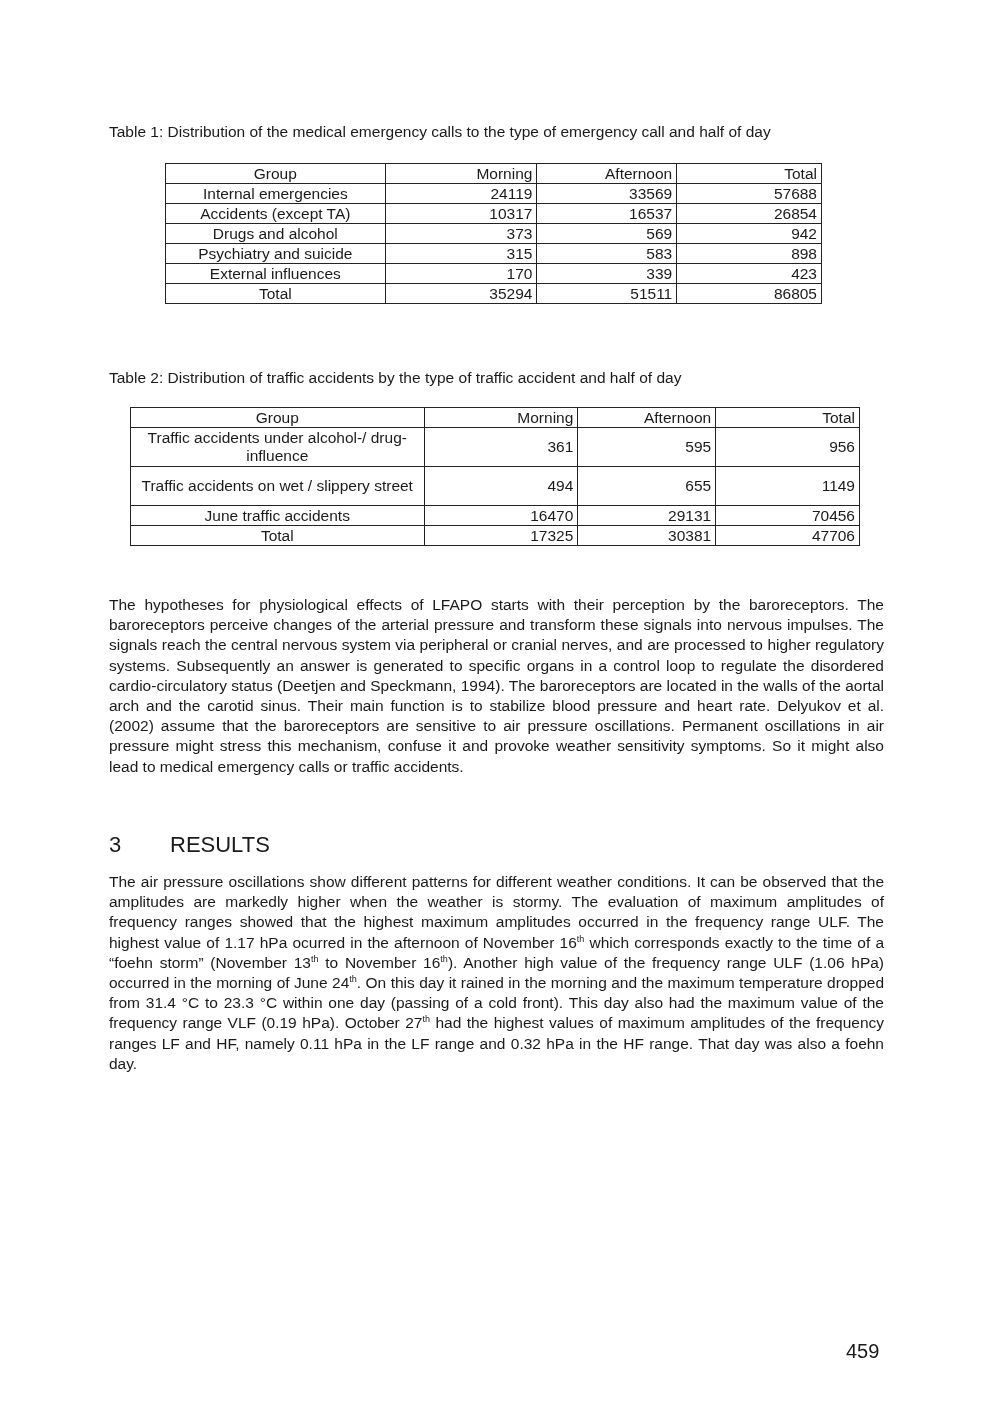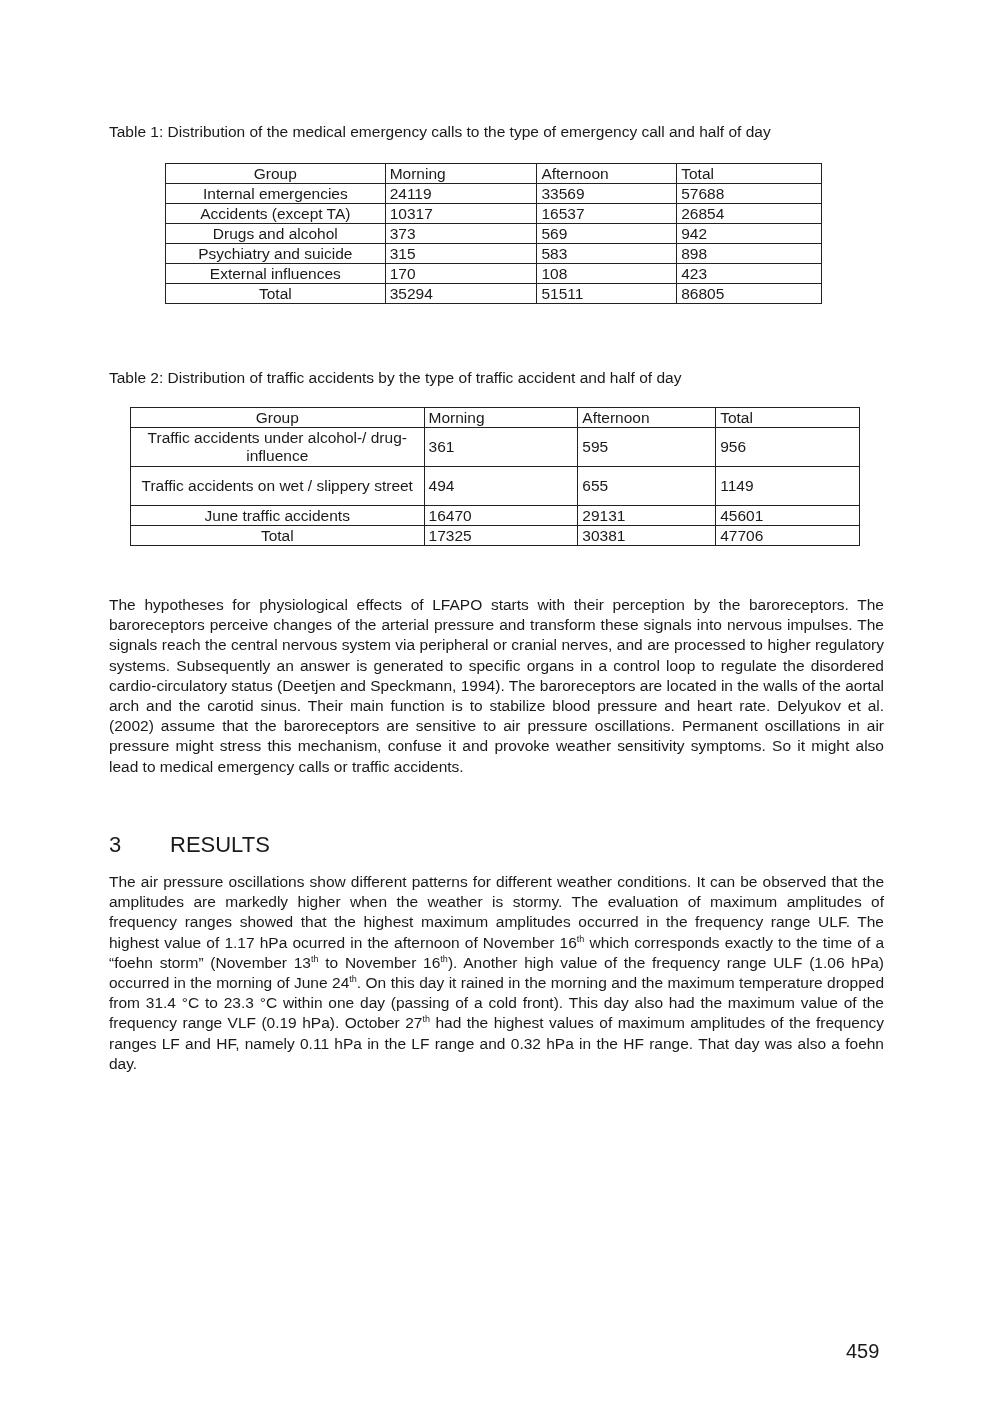--- a/index.html
+++ b/index.html
@@ -2,21 +2,21 @@
 <html><head>
   <meta charset="utf-8">
   <style>
     html, body { margin: 0; padding: 0; background: #ffffff; }
     body { width: 1000px; height: 1427px; position: relative; overflow: hidden;
            font-family: "Liberation Sans", sans-serif; color: #1a1a1a; }
     .abs { position: absolute; }
     .caption { font-size: 15.5px; white-space: nowrap; }
     table { position: absolute; border-collapse: collapse; font-size: 15.5px; }
     td { border: 1.2px solid #222; padding: 0 4px; line-height: 18px; vertical-align: middle; text-align: center; }
-    td.num { text-align: left; }
+    td.num { text-align: right; }
     #t1 { left: 165px; top: 163px; width: 657px; }
     #t1 td { height: 19px; line-height: 19px; }
     #t1 col.c0 { width: 220px; } #t1 col.c1 { width: 152px; } #t1 col.c2 { width: 140px; } #t1 col.c3 { width: 145px; }
     #t2 { left: 130px; top: 407px; width: 730px; }
     #t2 td { height: 19px; }
     #t2 col.c0 { width: 294px; } #t2 col.c1 { width: 154px; } #t2 col.c2 { width: 138px; } #t2 col.c3 { width: 144px; }
     #t2 tr.tall td { height: 38px; }
     .para { position: absolute; left: 109px; width: 775px; font-size: 15.5px;
             line-height: 20.2px; text-align: justify; }
     .heading { position: absolute; left: 109px; top: 832px; font-size: 22px; font-weight: normal; }
@@ -63,21 +63,21 @@
   </tr>
   <tr>
     <td>Psychiatry and suicide</td>
     <td class="num">315</td>
     <td class="num">583</td>
     <td class="num">898</td>
   </tr>
   <tr>
     <td>External influences</td>
     <td class="num">170</td>
-    <td class="num">108</td>
+    <td class="num">339</td>
     <td class="num">423</td>
   </tr>
   <tr>
     <td>Total</td>
     <td class="num">35294</td>
     <td class="num">51511</td>
     <td class="num">86805</td>
   </tr>
 </tbody>
   </table>
@@ -107,21 +107,21 @@
   <tr class="tall">
     <td>Traffic accidents on wet / slippery street</td>
     <td class="num">494</td>
     <td class="num">655</td>
     <td class="num">1149</td>
   </tr>
   <tr>
     <td>June traffic accidents</td>
     <td class="num">16470</td>
     <td class="num">29131</td>
-    <td class="num">45601</td>
+    <td class="num">70456</td>
   </tr>
   <tr>
     <td>Total</td>
     <td class="num">17325</td>
     <td class="num">30381</td>
     <td class="num">47706</td>
   </tr>
 </tbody>
   </table>
 

